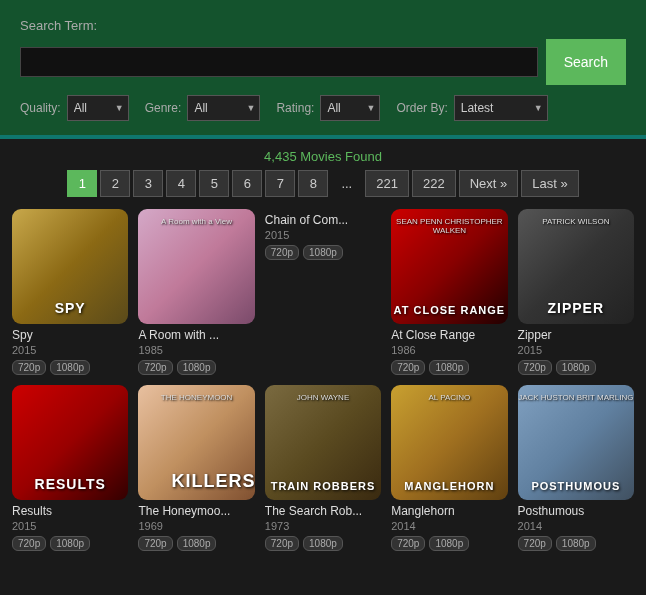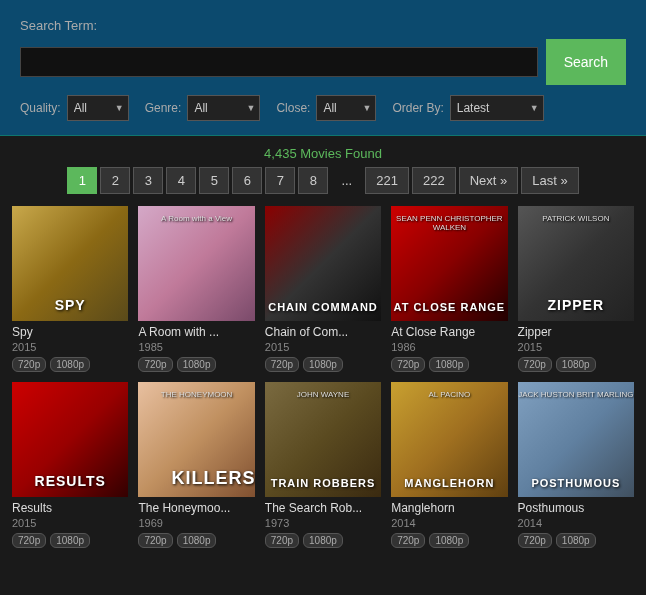--- a/index.html
+++ b/index.html
@@ -5,23 +5,23 @@
     * { box-sizing: border-box; margin: 0; padding: 0; }
     body {
       background: #1a1a1a;
       color: #ccc;
       font-family: Arial, sans-serif;
       font-size: 13px;
       width: 646px;
     }
 
     .search-section {
-      background: #0c4a6e;
+      background: #14532d;
       padding: 18px 20px 14px 20px;
-      border-bottom: 1px solid #0f766e;
+      border-bottom: 4px solid #0f766e;
     }
 
     .search-term-label {
       color: #aaa;
       font-size: 13px;
       margin-bottom: 6px;
     }
 
     .search-row {
       display: flex;
@@ -149,20 +149,21 @@
       width: 100%;
       height: 115px;
       background: #2c2c2c;
       display: flex;
       align-items: center;
       justify-content: center;
       font-size: 11px;
       color: #666;
       overflow: hidden;
       position: relative;
+      border-radius: 9px;
     }
 
     .movie-title {
       color: #ddd;
       font-size: 12px;
       margin-top: 4px;
       white-space: nowrap;
       overflow: hidden;
       text-overflow: ellipsis;
     }
@@ -250,21 +251,21 @@
       <div class="select-wrapper">
         <select class="filter-select">
           <option>All</option>
           <option>Action</option>
           <option>Comedy</option>
           <option>Drama</option>
         </select>
       </div>
     </div>
     <div class="filter-group">
-      <span class="filter-label">Close:</span>
+      <span class="filter-label">Rating:</span>
       <div class="select-wrapper">
         <select class="filter-select">
           <option>All</option>
           <option>1+</option>
           <option>5+</option>
           <option>8+</option>
         </select>
       </div>
     </div>
     <div class="filter-group">
@@ -317,24 +318,20 @@
 with a View</div>
       </div>
       <div class="movie-title">A Room with ...</div>
       <div class="movie-year">1985</div>
       <div class="quality-badges">
         <span class="badge">720p</span>
         <span class="badge">1080p</span>
       </div>
     </div>
     <div class="movie-card">
-      <div class="movie-poster-placeholder poster-chain">
-        <div class="poster-text" style="font-size: 11px;">CHAIN
-COMMAND</div>
-      </div>
       <div class="movie-title">Chain of Com...</div>
       <div class="movie-year">2015</div>
       <div class="quality-badges">
         <span class="badge">720p</span>
         <span class="badge">1080p</span>
       </div>
     </div>
     <div class="movie-card">
       <div class="movie-poster-placeholder poster-close">
         <div class="poster-top-text">SEAN PENN  CHRISTOPHER WALKEN</div>

